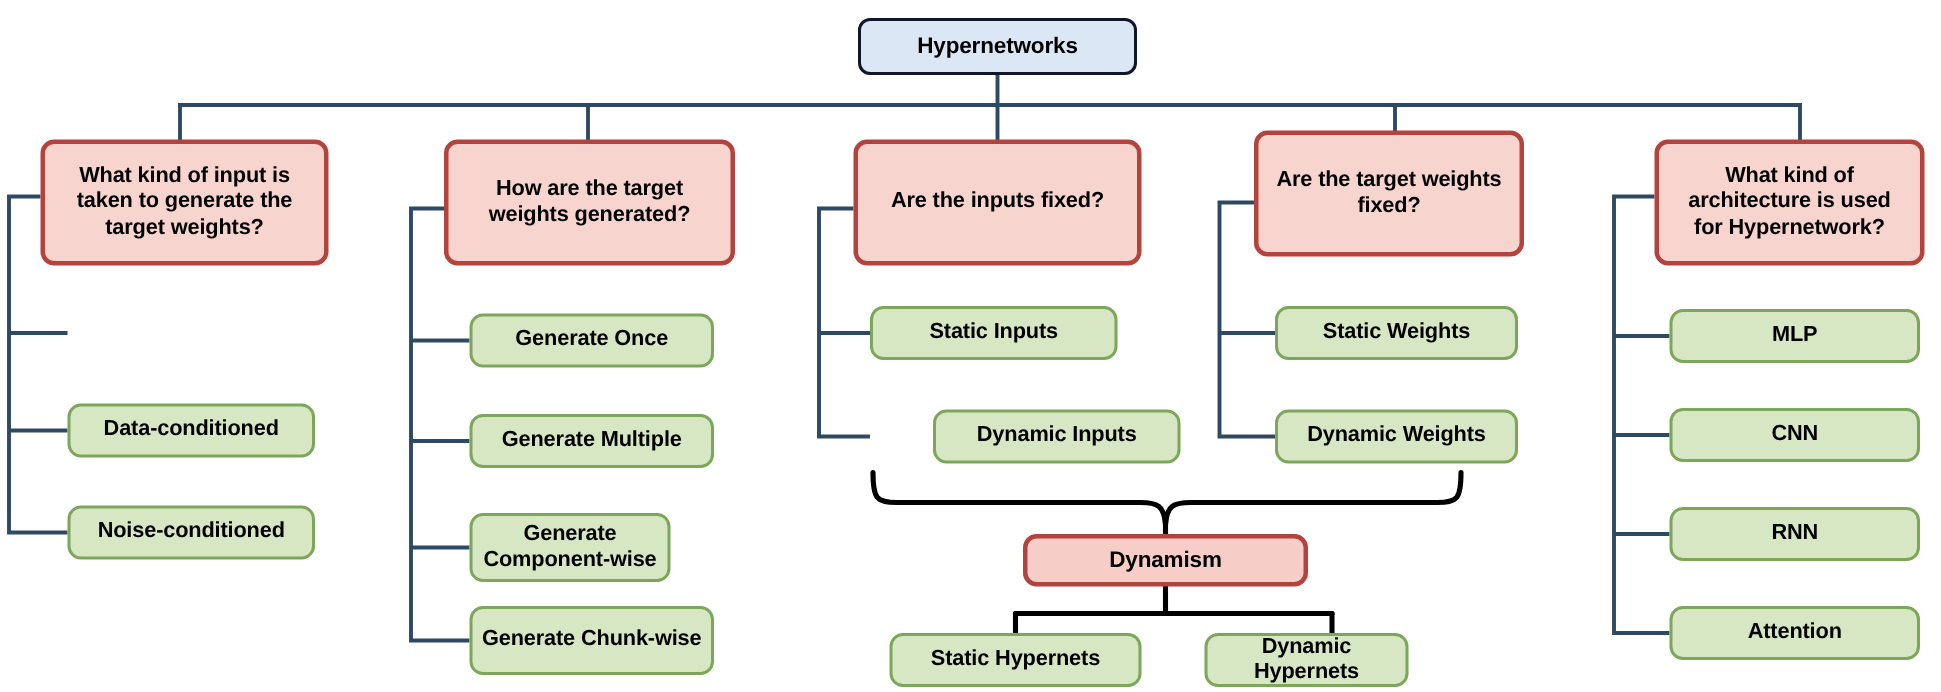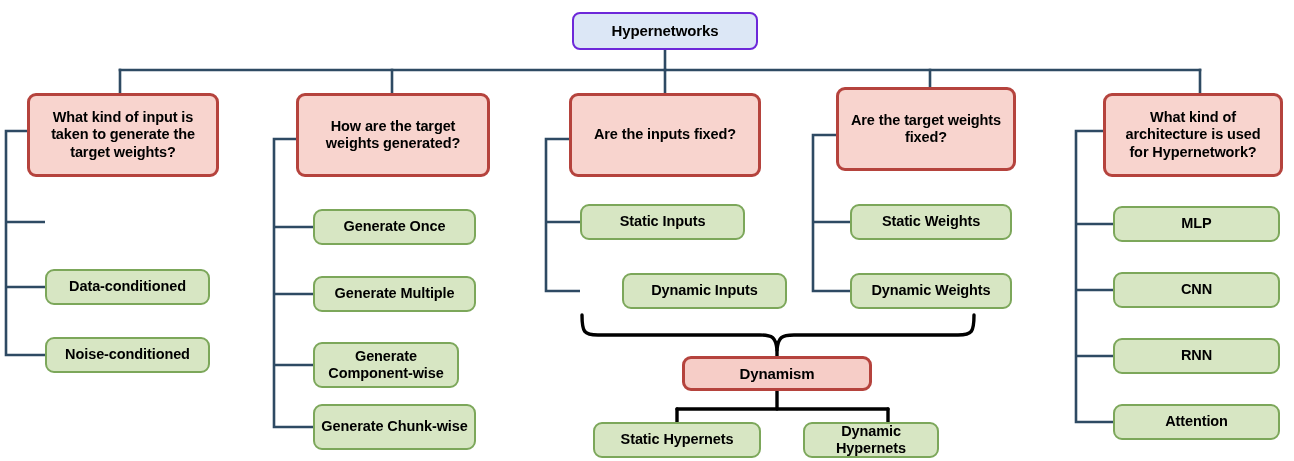--- a/index.html
+++ b/index.html
@@ -32,21 +32,21 @@
     text-align: center;
     border-radius: 9px;
     font-weight: bold;
     line-height: 1.18;
     letter-spacing: -0.1px;
     color: #000000;
     z-index: 5;
   }
   .node-root {
     background: #dce7f6;
-    border: 2px solid #6d28d9;
+    border: 2px solid #0f172a;
     font-size: 15px;
     border-radius: 8px;
   }
   .node-q {
     background: #f8d4ce;
     border: 3px solid #b5433d;
     font-size: 14.5px;
   }
   .node-leaf {
     background: #d7e6c3;
@@ -131,21 +131,21 @@
 
   <div class="node node-q" style="left:296px; top:93px; width:194px; height:84px; padding:0 6px;">
     <span>How are the target weights generated?</span>
   </div>
   <div class="node node-leaf" style="left:313px; top:209px; width:163px; height:36px;">
     <span>Generate Once</span>
   </div>
   <div class="node node-leaf" style="left:313px; top:276px; width:163px; height:36px;">
     <span>Generate Multiple</span>
   </div>
-  <div class="node node-leaf" style="left:313px; top:342px; width:146px; height:46px;">
+  <div class="node node-leaf" style="left:313px; top:342px; width:134px; height:46px;">
     <span>Generate Component-wise</span>
   </div>
   <div class="node node-leaf" style="left:313px; top:404px; width:163px; height:46px;">
     <span>Generate Chunk-wise</span>
   </div>
 
   <div class="node node-q" style="left:569px; top:93px; width:192px; height:84px; padding:0 8px;">
     <span>Are the inputs fixed?</span>
   </div>
   <div class="node node-leaf" style="left:580px; top:204px; width:165px; height:36px;">

